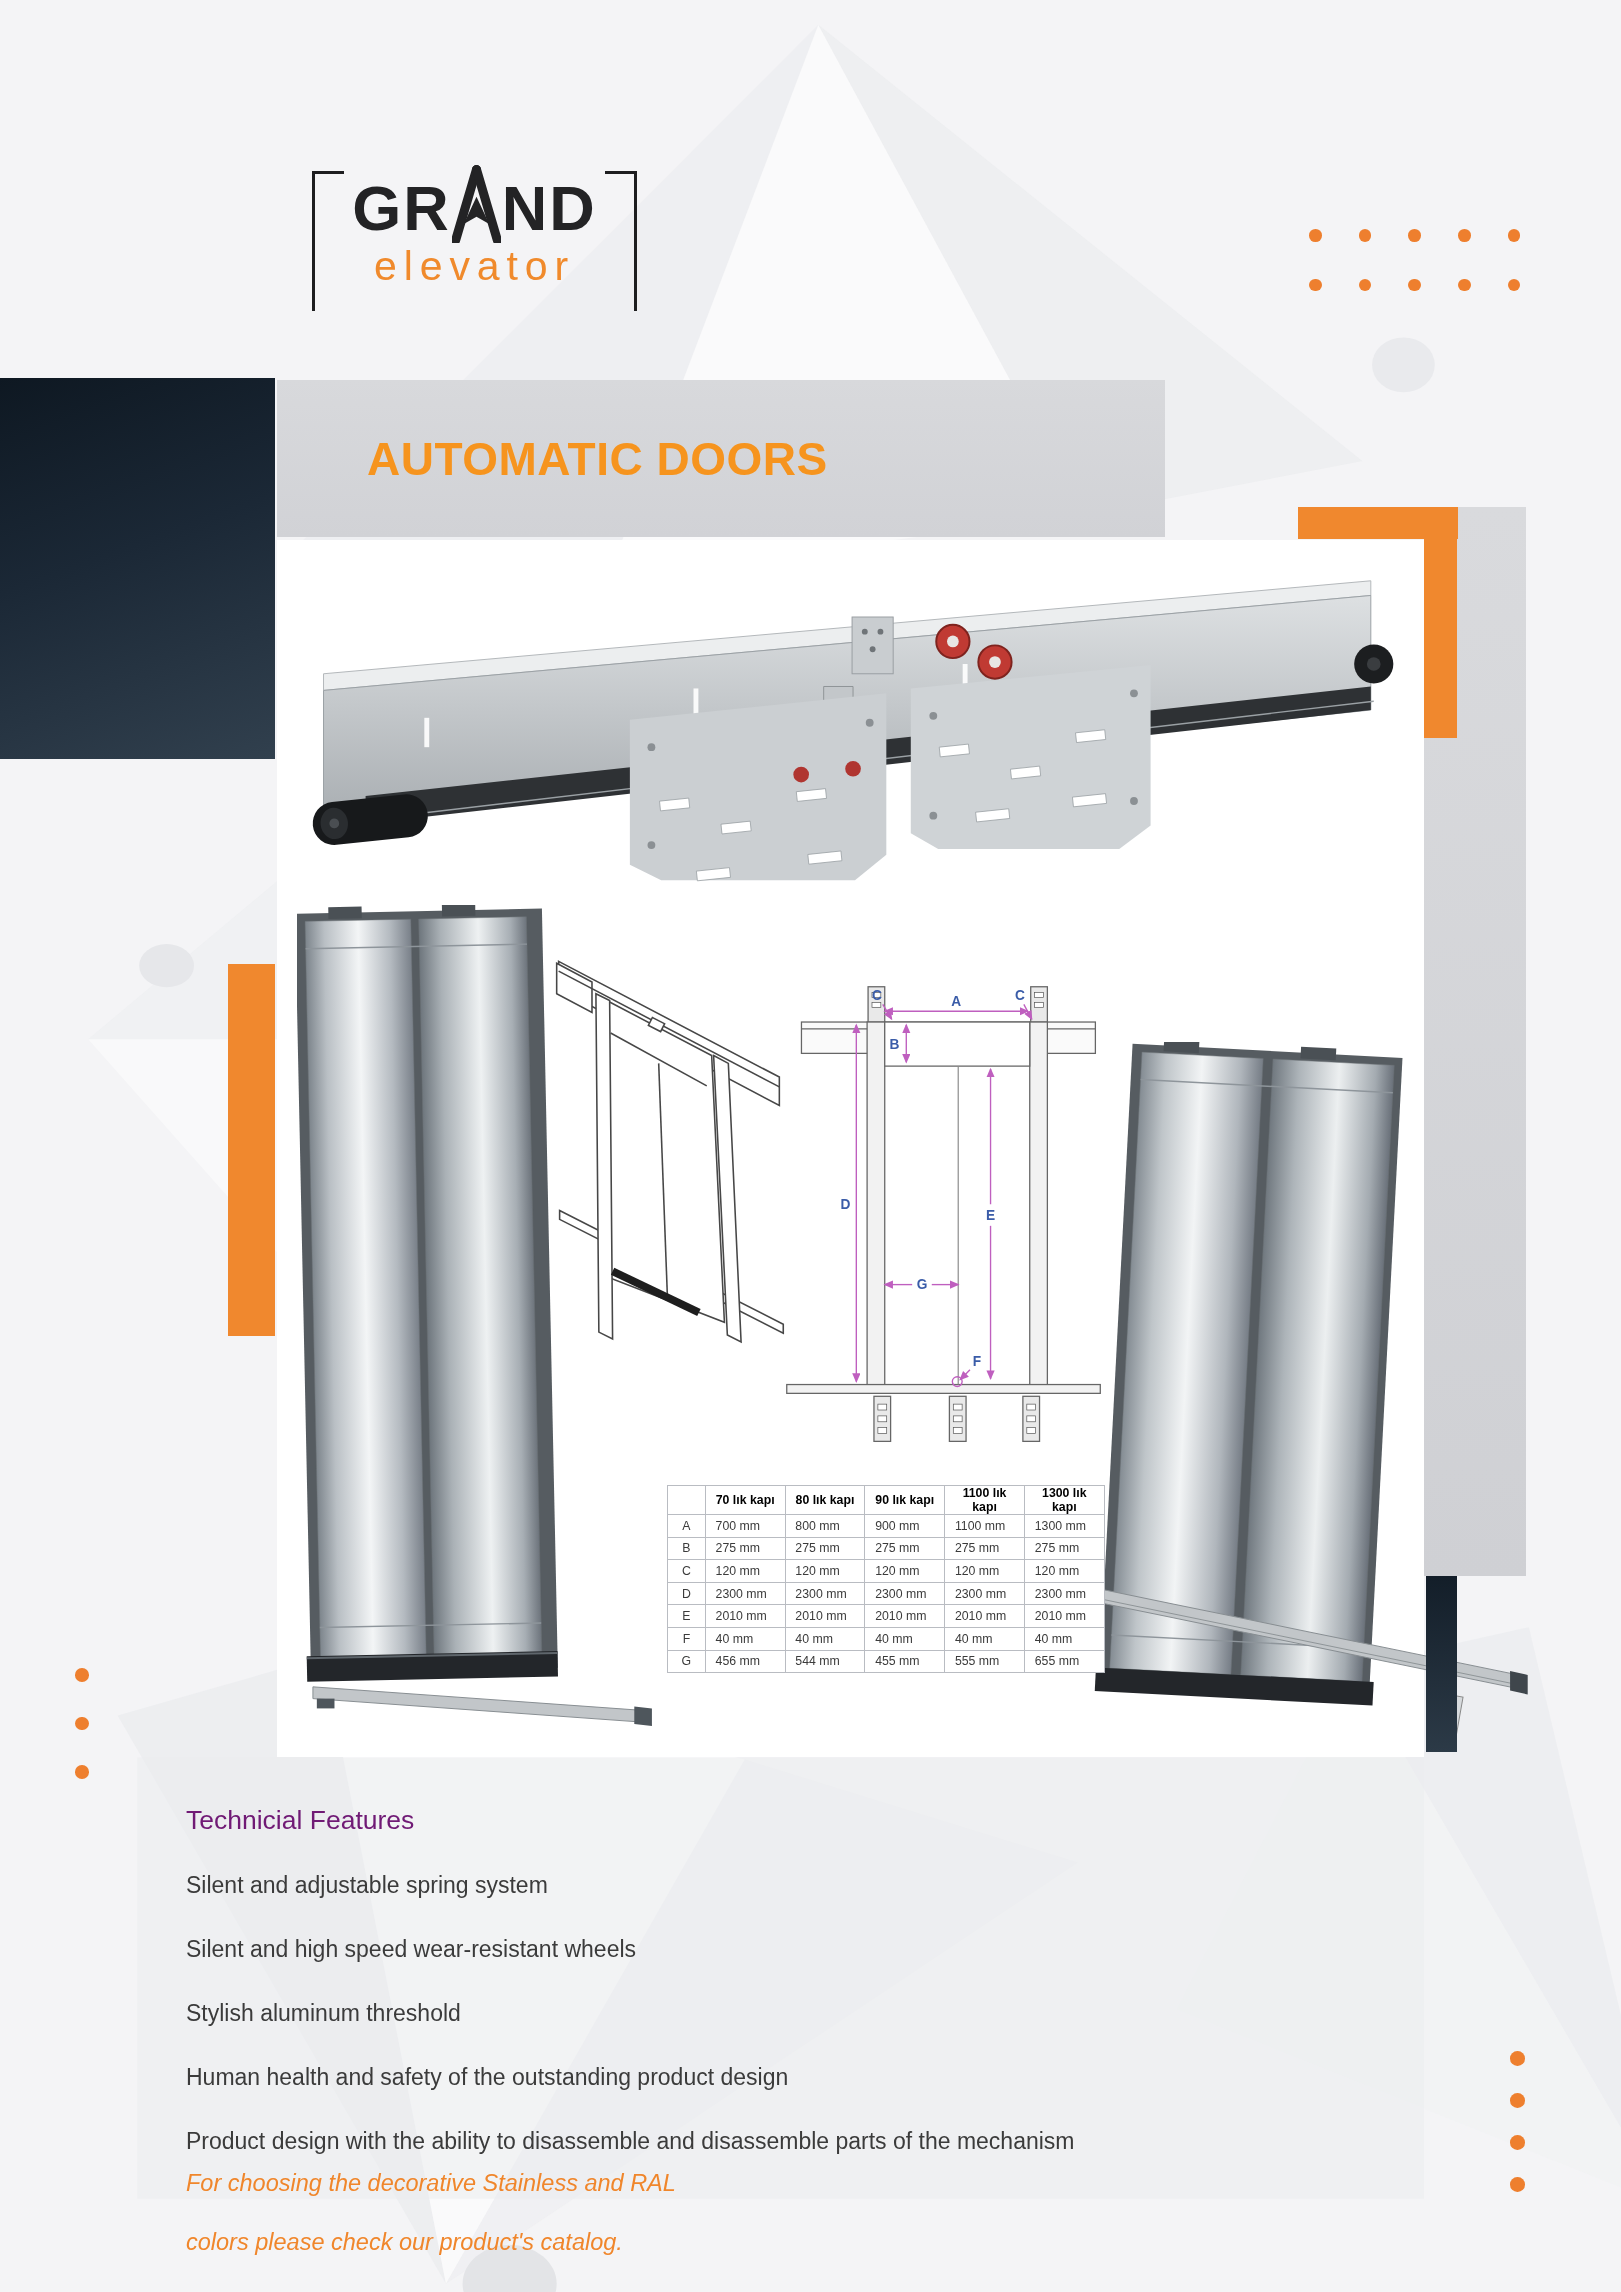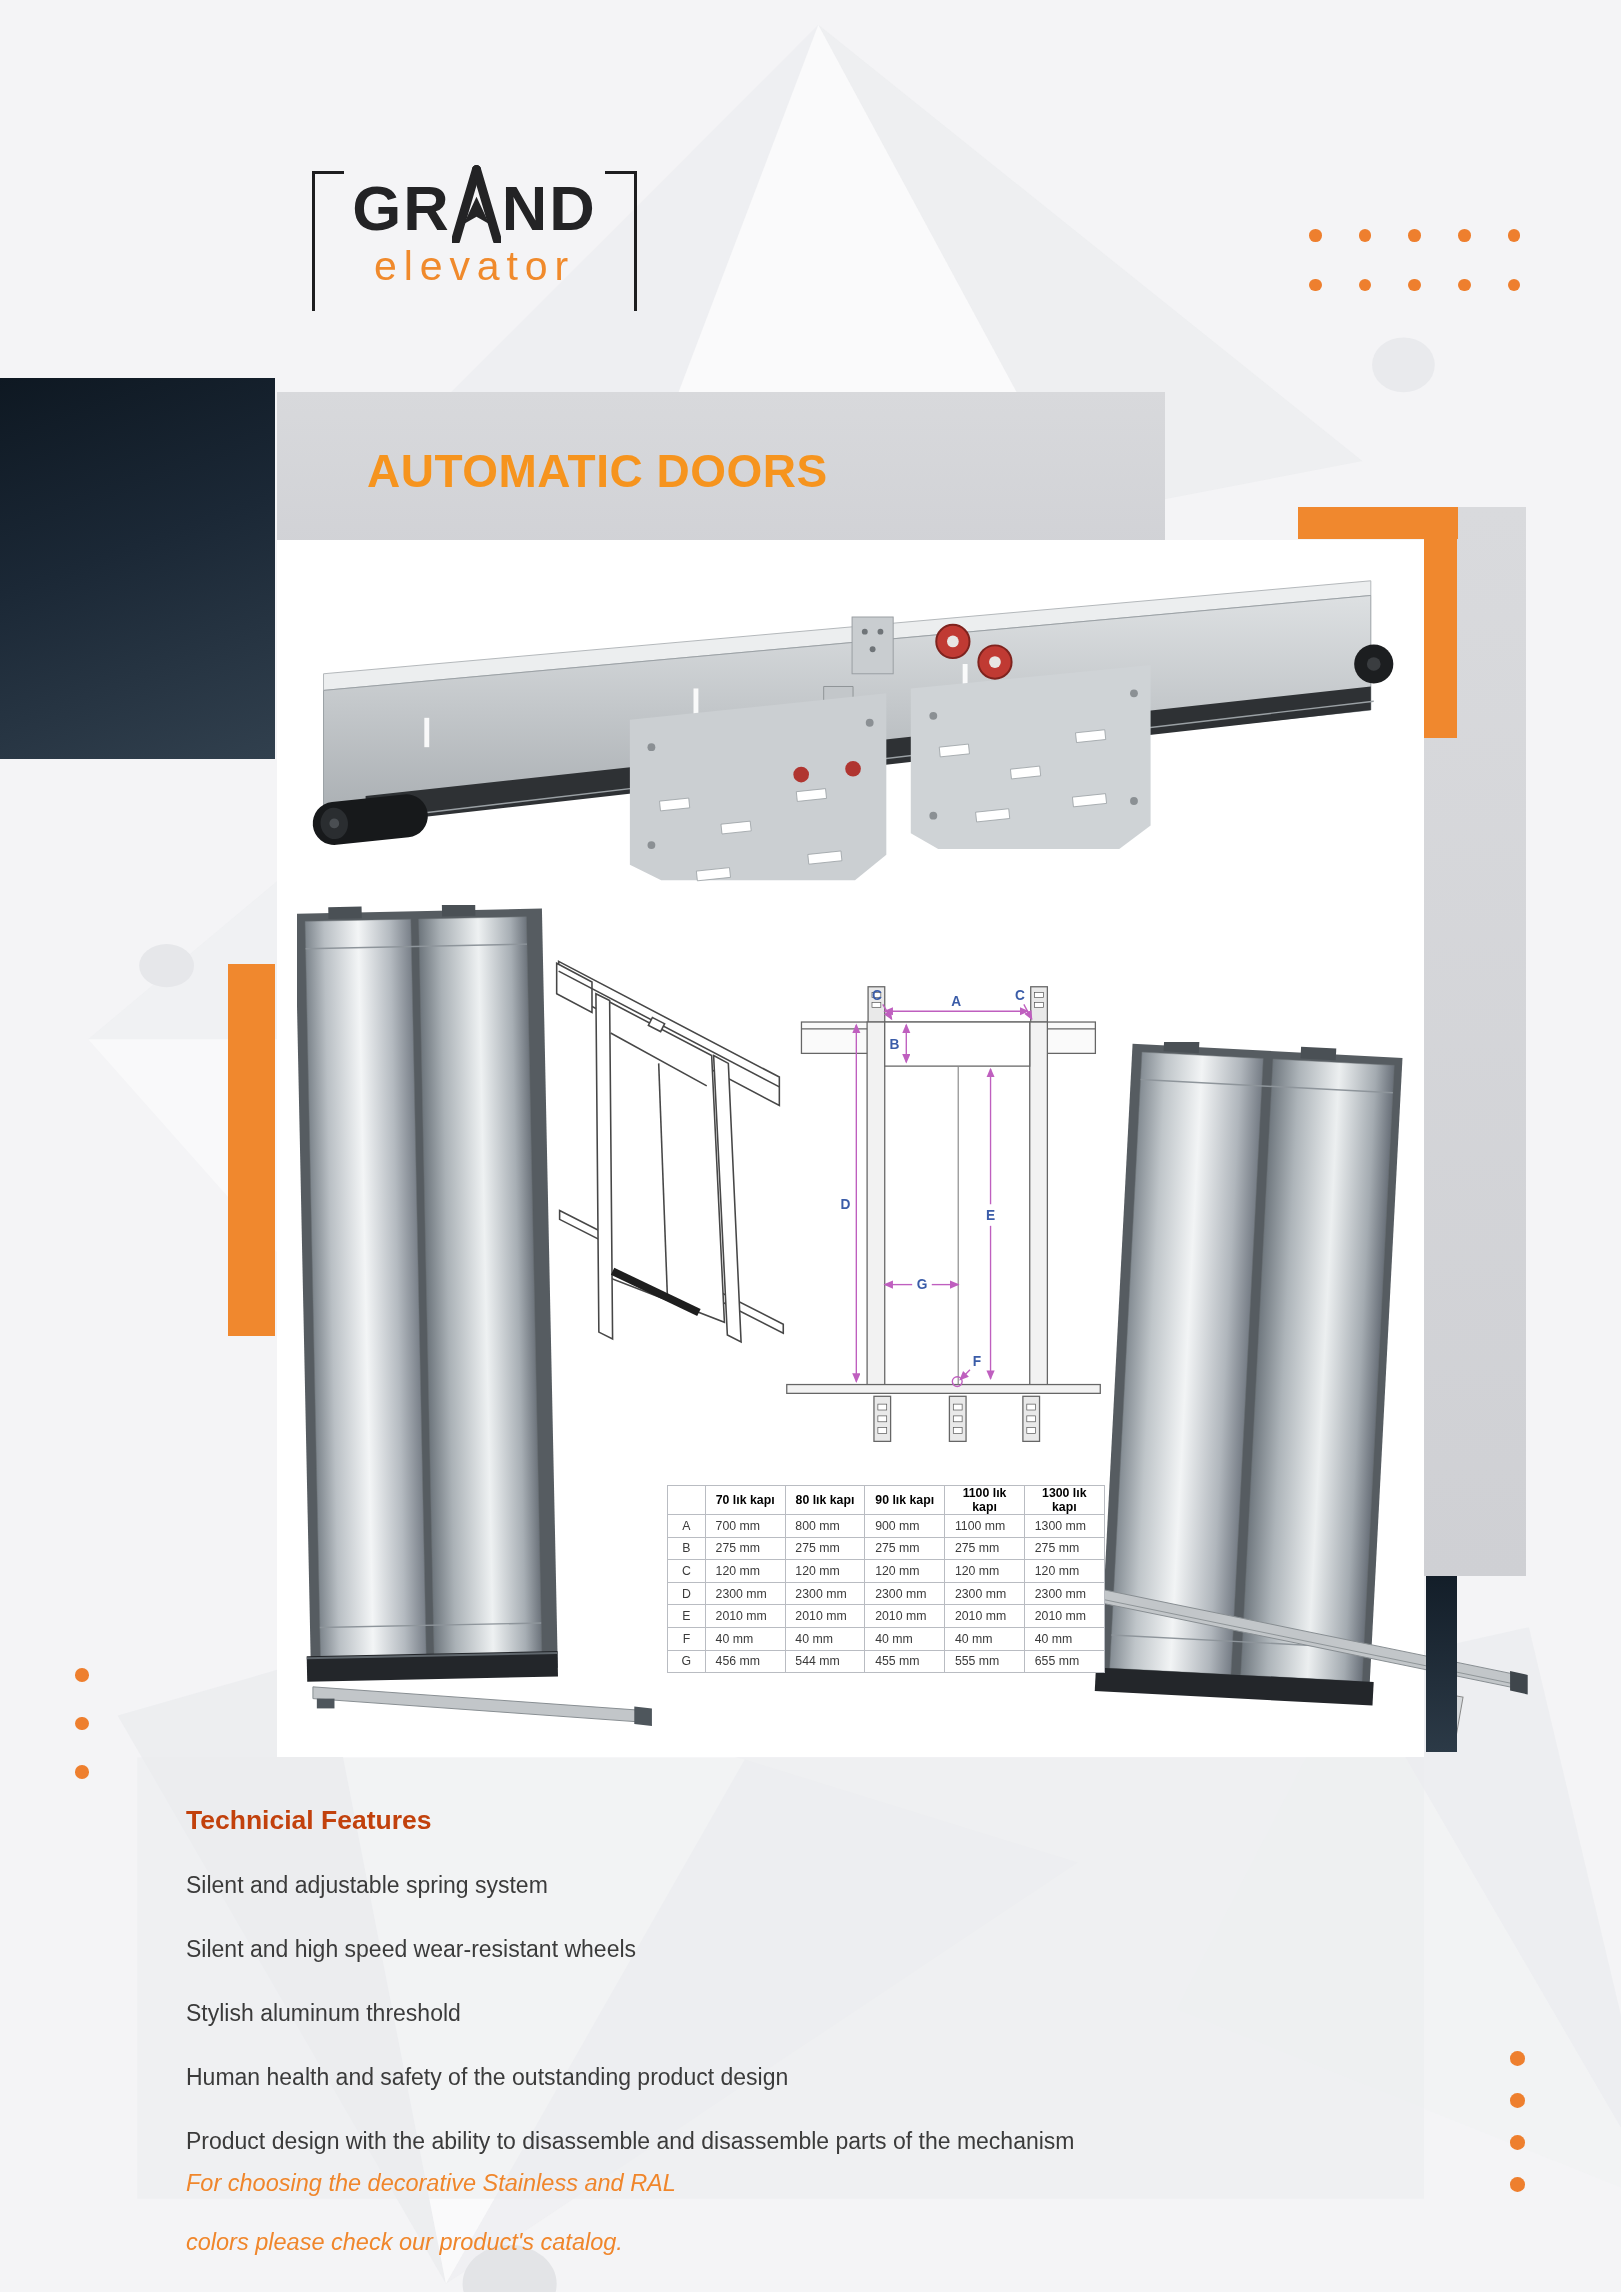--- a/index.html
+++ b/index.html
@@ -20,21 +20,21 @@
   .dots-tr{left:1309px;top:229px;display:grid;grid-template-columns:repeat(5,12.7px);gap:37px 37px;z-index:2;}
   .dots-tr .dot{width:12.7px;height:12.7px;}
   .dots-left{left:75px;top:1668px;display:flex;flex-direction:column;gap:35px;z-index:2;}
   .dots-left .dot{width:13.7px;height:13.7px;}
   .dots-right{left:1510px;top:2051px;display:flex;flex-direction:column;gap:27.4px;z-index:2;}
   .dots-right .dot{width:14.7px;height:14.7px;}
   
   .navy-block{left:0;top:378px;width:275px;height:381px;z-index:2;
      background:linear-gradient(160deg,#0e1822 0%,#1b2836 45%,#31404e 100%);}
   .title-band{left:277px;top:380px;width:888px;height:157px;z-index:1;
-     background:linear-gradient(180deg,#d8d9dc,#d1d2d6);display:flex;align-items:center;margin-top:12px;}
+     background:linear-gradient(180deg,#d8d9dc,#d1d2d6);display:flex;align-items:center;}
   .page-title{margin-left:90px;font-size:46px;font-weight:bold;color:#F6941E;letter-spacing:0.5px;}
   .white-panel{left:277px;top:540px;width:1147px;height:1217px;background:#ffffff;z-index:2;overflow:visible;}
   .gray-band{left:1424px;top:507px;width:102px;height:1069px;z-index:1;
      background:linear-gradient(180deg,#d9dadd,#cfd0d4);}
   .orange-h{left:1298px;top:507px;width:160px;height:32px;background:#F0882E;z-index:3;}
   .orange-v{left:1424px;top:539px;width:33px;height:199px;background:#F0882E;z-index:3;}
   .orange-bar-left{left:228px;top:964px;width:47px;height:372px;background:#F0882E;z-index:1;}
   .navy-bar-right{left:1426px;top:1576px;width:31px;height:176px;z-index:3;
      background:linear-gradient(180deg,#131e29,#2c3a47);}
   
@@ -45,21 +45,21 @@
   .right-door{left:812px;top:502px;z-index:4;}
   
   .spec-table{left:390px;top:945px;border-collapse:collapse;background:#fff;z-index:5;}
   .spec-table th,.spec-table td{border:1px solid #b9bcc2;font-size:12.3px;padding:0 3.9px;height:21.6px;}
   .spec-table th{color:#000000;font-weight:bold;text-align:center;height:23.5px;width:71px;}
   .spec-table th.rowhead{width:29px;}
   .spec-table td{color:#3b3b3b;text-align:left;padding-left:9.8px;}
   .spec-table td.rl{text-align:center;padding-left:3.9px;color:#3b3b3b;}
   
   .features{left:186px;top:1805px;width:921px;z-index:3;}
-  .features-heading{font-size:26.5px;font-weight:bold;color:#c2410c;margin-bottom:7.8px;}
+  .features-heading{font-size:26.5px;font-weight:normal;color:#701a75;margin-bottom:7.8px;}
   .feature-line{font-size:23px;color:#3b3b3b;line-height:30px;margin-top:34px;}
   .note{left:186px;top:2140px;z-index:3;}
   .note-line{font-size:23.5px;font-style:italic;color:#F0862B;line-height:31px;margin-top:28px;}
   
   .pager{left:0;top:2236px;width:1621px;text-align:center;z-index:3;color:#2f2f31;}
   .pager .num{font-size:25.5px;font-weight:bold;letter-spacing:1px;vertical-align:middle;}
   .pager .tri{font-size:10.8px;vertical-align:middle;position:relative;top:-1px;}
   svg text{font-family:"Liberation Sans",sans-serif;}
 </style>
 </head>

